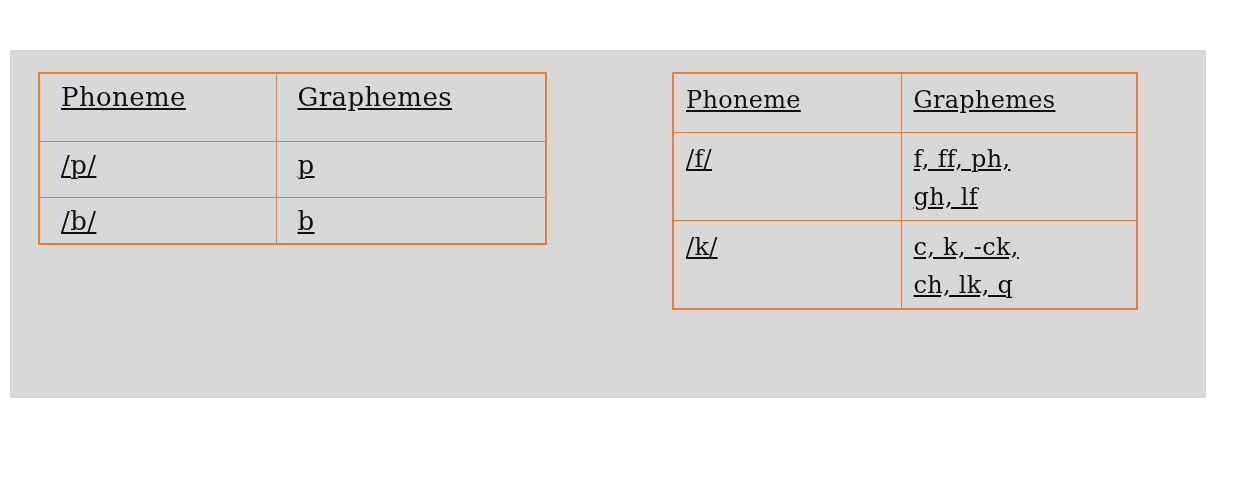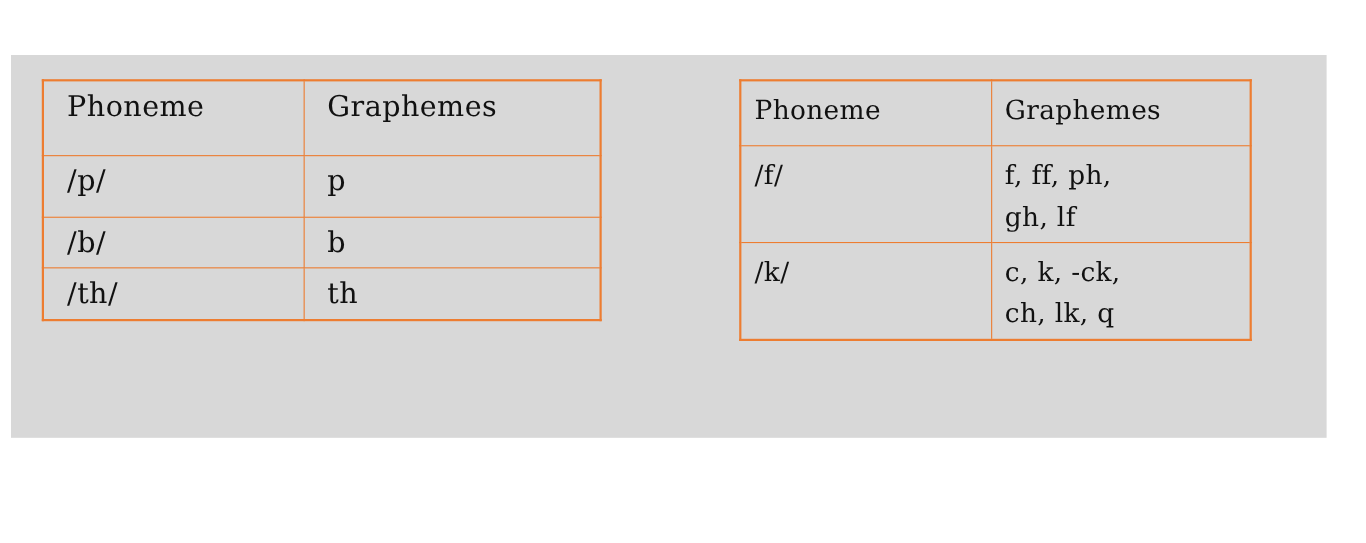--- a/index.html
+++ b/index.html
@@ -32,20 +32,21 @@
     border-collapse: collapse;
     table-layout: fixed;
     background: transparent;
     border: 2px solid var(--accent);
   }
   table.ptable th, table.ptable td{
     border: 1.5px solid var(--accent);
     vertical-align: top;
     text-align: left;
     font-weight: normal;
+    text-decoration: underline;
   }
   
   table.t-left{
     left: 38px; top: 72px;
     width: 507px;
   }
   table.t-left th, table.t-left td{
     font-size: 26px;
     letter-spacing: 0.4px;
     padding: 6px 10px 4px 21px;
@@ -90,24 +91,20 @@
     </thead>
     <tbody>
       <tr class="r1">
         <td>/p/</td>
         <td>p</td>
       </tr>
       <tr class="r2">
         <td>/b/</td>
         <td>b</td>
       </tr>
-      <tr class="r3">
-        <td>/th/</td>
-        <td>th</td>
-      </tr>
     </tbody>
   </table>
 
   <table class="ptable t-right">
     <colgroup>
         <col style="width:228px">
         <col style="width:236px">
       </colgroup>
     <thead>
       <tr class="hdr">

